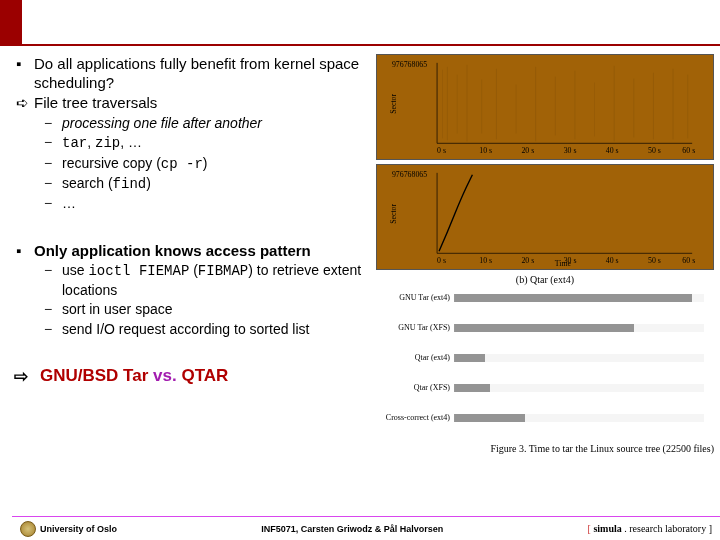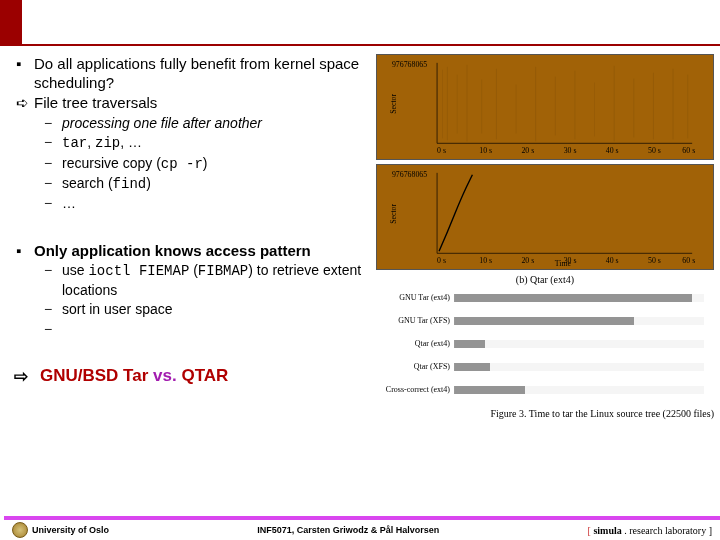--- a/index.html
+++ b/index.html
@@ -105,43 +105,43 @@
     font-size: 8px;
     fill: #000;
   }
   .ylabel-g { font-family:"Times New Roman",serif; font-size:8px; }
   
   .bar-item {
     display: flex;
     align-items: flex-end;
     font-family: "Times New Roman", serif;
     font-size: 8px;
-    margin-bottom: 14px;
+    margin-bottom: 21px;
   }
   .bar-label { width: 78px; text-align:right; padding-right:4px; }
   .bar-track {
     flex: 1;
     height: 8px;
     background: #f5f5f5;
     position: relative;
     border-left: 1px solid #999;
   }
   .bar-fill { height: 100%; background: #444; opacity:0.55; }
   .figure3-caption {
     font-family: "Times New Roman", serif;
     font-size: 10px;
     text-align: right;
     margin-top: 6px;
   }
   
   .footer {
     position: absolute;
-    bottom: 0; left: 4px; right: 0;
+    bottom: 0; left: 12px; right: 0;
     height: 24px;
-    border-top: 4px solid #d946ef;
+    border-top: 1px solid #d946ef;
     display: flex;
     align-items: center;
     justify-content: space-between;
     padding: 8px 8px;
     font-size: 9px;
   }
   .footer-left { display:flex; align-items:center; gap:4px; font-weight:700; }
   .uio-seal {
     width: 16px; height:16px; border-radius:50%;
     background: radial-gradient(circle,#d6c27a 0%,#b89a4a 60%,#8a6b20 100%);
@@ -210,20 +210,21 @@
         <span class="sub-text">
           <span>use </span><span class="mono">ioctl FIEMAP</span><span> (</span><span class="mono">FIBMAP</span><span>) to retrieve extent locations</span>
         </span>
       </div>
       <div class="sub-row">
         <span class="dash">−</span>
         <span class="sub-text">sort in user space</span>
       </div>
       <div class="sub-row">
         <span class="dash">−</span>
+        <span class="sub-text">send I/O request according to sorted list</span>
       </div>
     </div>
 
     <div class="conclusion" style="margin-top:28px;">
       <span class="arrow-mark">⇨</span>
       <span>
         <span class="red-bold">GNU/BSD Tar </span><span style="color:#a21caf">vs.</span><span class="red-bold"> QTAR</span>
       </span>
     </div>
 

